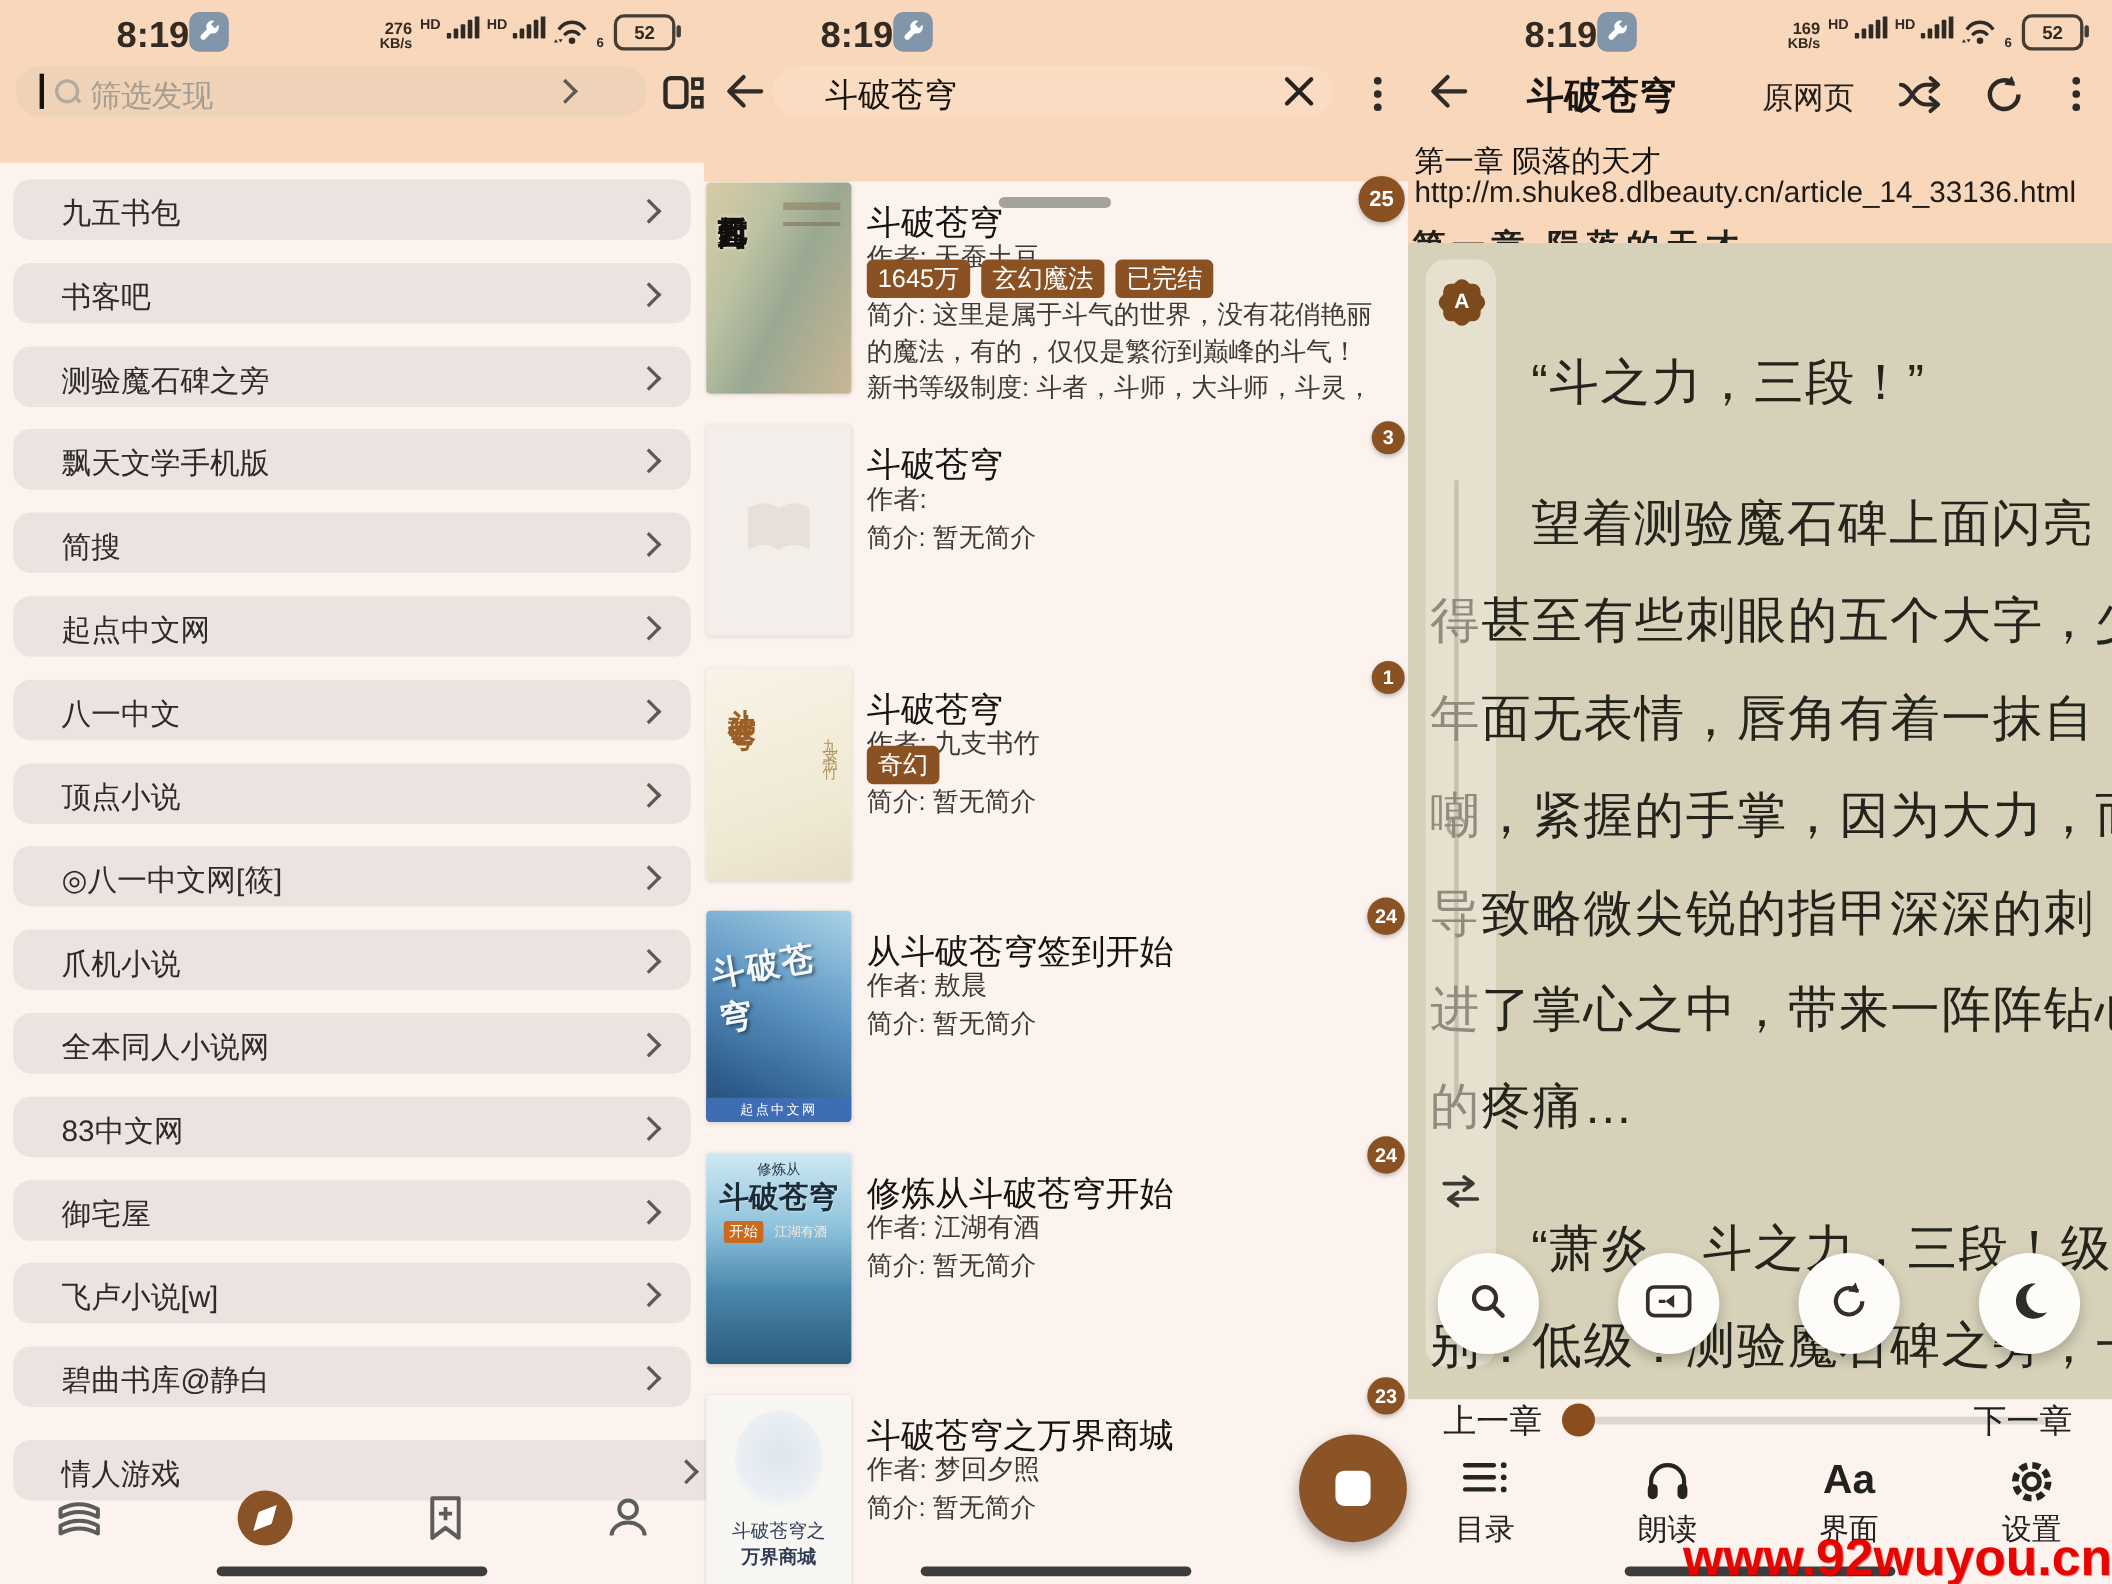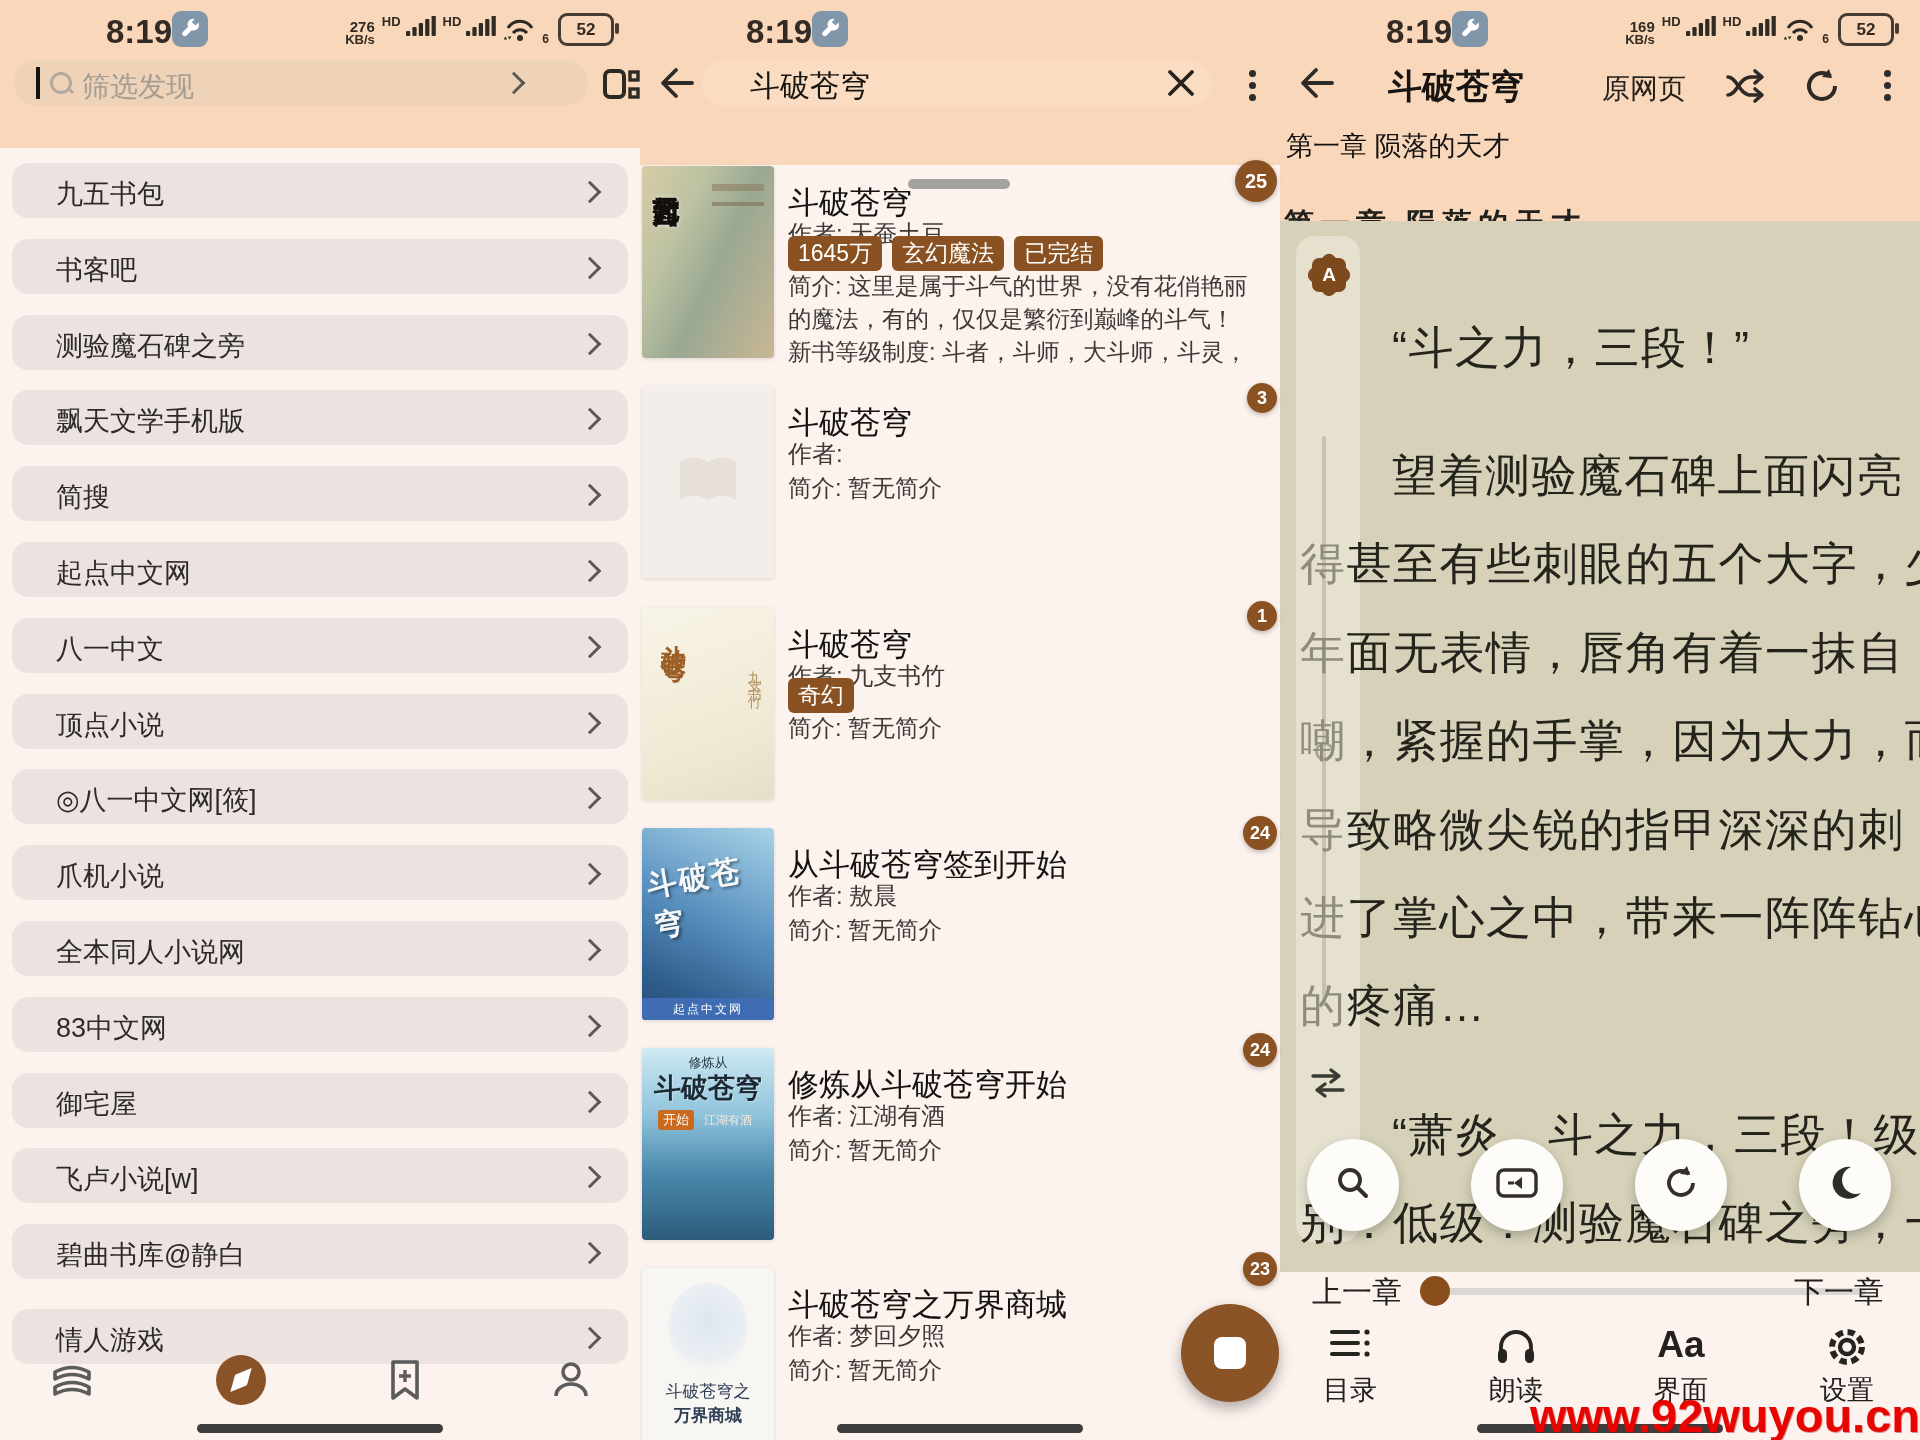--- a/index.html
+++ b/index.html
@@ -289,21 +289,21 @@
         <span class="chev src-chev"></span>
       </div>
       <div class="src-item" style="top: 1148px;">
         <span class="src-label">飞卢小说[w]</span>
         <span class="chev src-chev"></span>
       </div>
       <div class="src-item" style="top: 1224px;">
         <span class="src-label">碧曲书库@静白</span>
         <span class="chev src-chev"></span>
       </div>
-      <div class="src-item" style="top: 1309px;">
+      <div class="src-item" style="top: 1309px; padding-left: 34px;">
         <span class="src-label">情人游戏</span>
         <span class="chev src-chev"></span>
       </div>
     </div>
 
   <div class="nav-ico" style="left:44px">
     <svg width="48" height="42">
         <g fill="none" stroke="#5c5c5c" stroke-width="3.6" stroke-linejoin="round">
       <path d="M7 13 q17 -9 34 0 v7 q-17 -9 -34 0 z"></path>
           <path d="M7 28 q17 -9 34 0 v7 q-17 -9 -34 0 z"></path>
@@ -439,20 +439,21 @@
   </div>
   <div class="abs" style="left:1802px;top:66px">
     <svg width="40" height="40">
         <path d="M33 20 a13 13 0 1 1 -4.5 -9.8" fill="none" stroke="#2c2926" stroke-width="4"></path>
       <path d="M27 3 l3 9 -10 -1 z" fill="#2c2926"></path>
       </svg>
   </div>
   <span class="vdots" style="left:1884px;top:70px"></span>
 
   <div class="chapter-line">第一章 陨落的天才</div>
+  <div class="url-line">http://m.shuke8.dlbeauty.cn/article_14_33136.html</div>
   <div class="clipline">
       <span>第一章 陨落的天才</span>
     </div>
 
   <div class="reader"></div>
   <div class="rstrip"></div>
   <div class="seal">
       <b>A</b>
     </div>
   <div class="track"></div>

